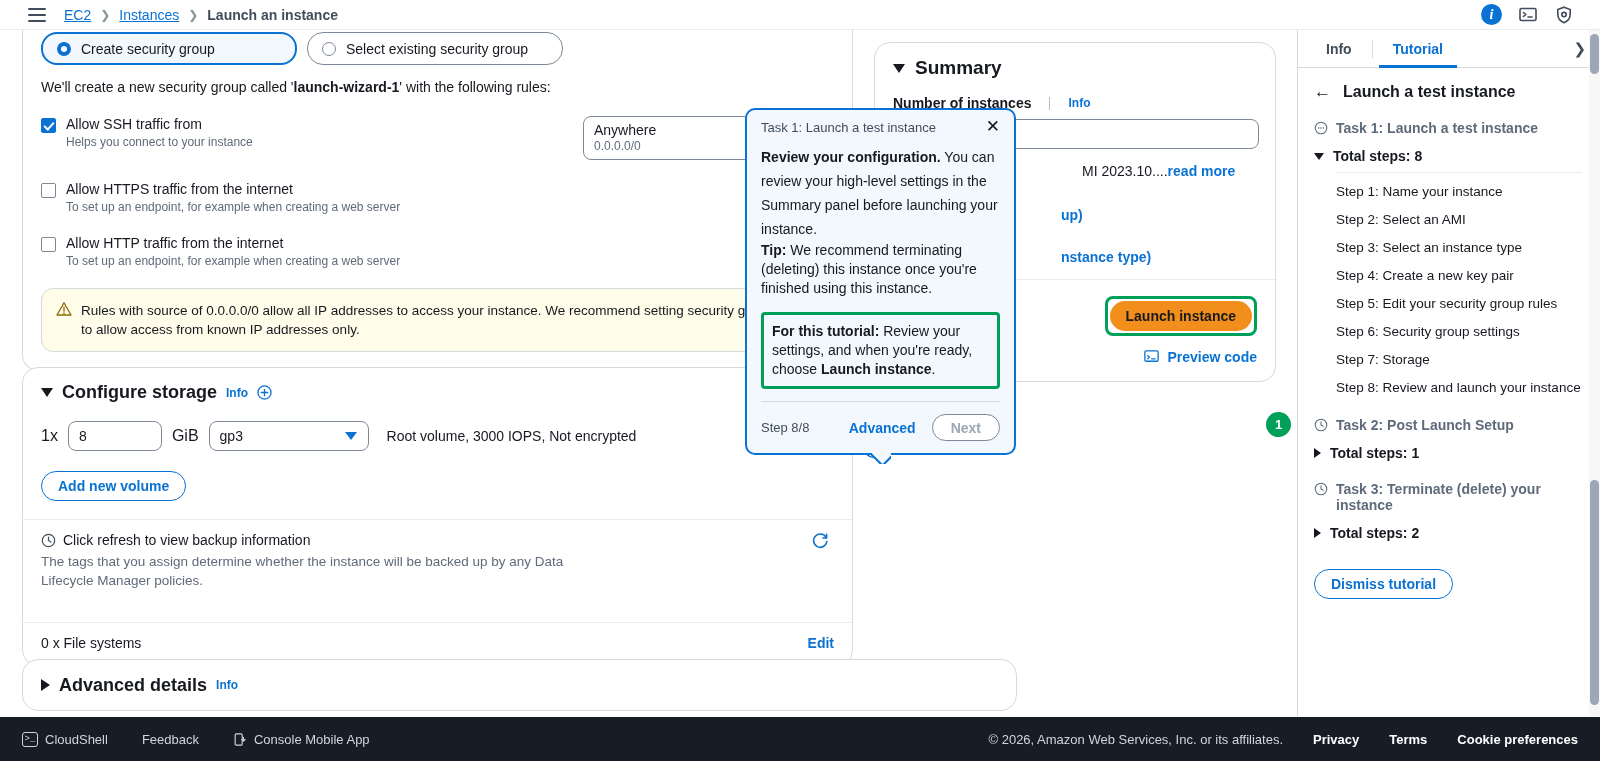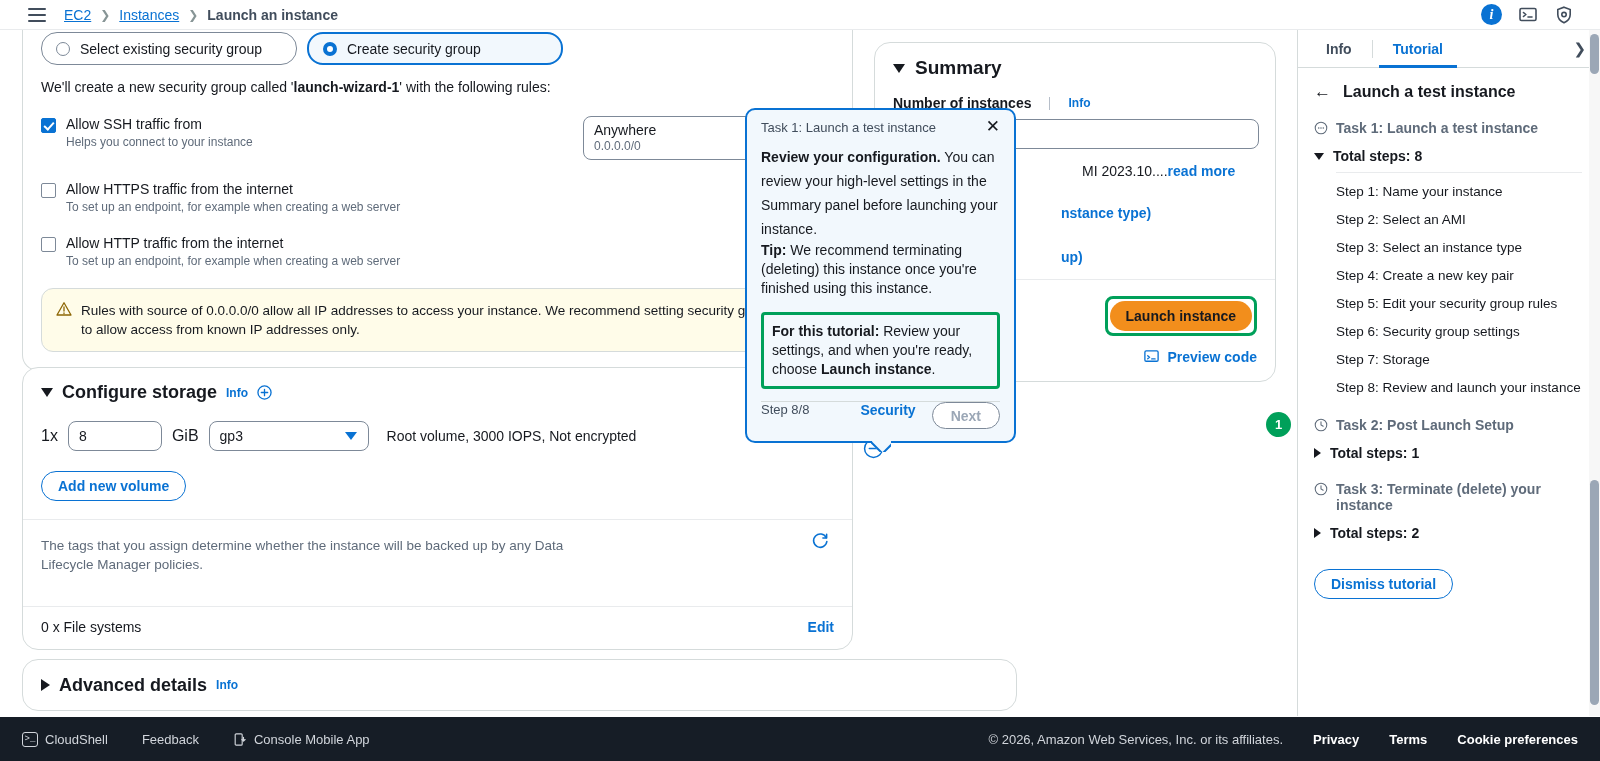--- a/index.html
+++ b/index.html
@@ -163,21 +163,21 @@
     padding: 10px 14px 12px 14px; z-index: 40;
   }
   .pop-hd { display: flex; align-items: flex-start; font-size: 13px; color: #414d5c; }
   .pop-close { margin-left: auto; cursor: pointer; font-size: 17px; line-height: 14px; color: #16191f; }
   .pop-body { margin-top: 10px; font-size: 14px; line-height: 24px; color: #16191f; }
   .pop-body b { font-weight: bold; }
   .pop-tip { font-size: 14px; line-height: 19px; color: #16191f; }
   .pop-hl { margin-top: 14px; border: 3px solid #00a05a; border-radius: 4px; padding: 7px 8px;
      font-size: 14px; line-height: 19px; color: #16191f; background: #f2f8fd; }
   .pop-sep { height: 1px; background: #d5dbdb; margin: 12px 0 0 0; }
-  .pop-ft { display: flex; margin-top: 0; }
+  .pop-ft { display: flex; align-items: center; margin-top: 12px; }
   .pop-step { font-size: 13px; color: #414d5c; }
   .pop-prev { margin-left: auto; color: #0972d3; font-weight: bold; font-size: 14px; cursor: pointer; }
   .pop-next { margin-left: 16px; height: 27px; padding: 0 18px; border: 1px solid #7d8998;
      border-radius: 14px; background: #fff; color: #9ba7b6; font-size: 14px; font-weight: bold;
      display: flex; align-items: center; cursor: pointer; }
   .pop-tail {
     position: absolute; left: 124px; bottom: -11px; width: 20px; height: 11px; overflow: hidden;
   }
   .pop-tail:before {
     content: ""; position: absolute; left: 2px; top: -9px; width: 15px; height: 15px;
@@ -264,27 +264,27 @@
         <circle cx="10" cy="9.6" r="2.2"></circle>
       </svg>
     </div>
   </div>
 
   <div class="leftcol">
     <div class="content">
 
       <div class="panel-cut" style="top:-6px;">
         <div class="seg-row">
+          <div class="seg sel">
+            <span class="radio on"></span>
+            <span>Create security group</span>
+          </div>
           <div class="seg">
             <span class="radio"></span>
             <span>Select existing security group</span>
-          </div>
-          <div class="seg sel">
-            <span class="radio on"></span>
-            <span>Create security group</span>
           </div>
         </div>
 
         <div class="note">
           <span>We'll create a new security group called '</span><b>launch-wizard-1</b><span>' with the following rules:</span>
         </div>
 
         <div class="rule">
           <span class="cbx on"></span>
           <div class="rule-txt">
@@ -343,20 +343,27 @@
             <span>gp3</span>
             <span class="caret"></span>
           </div>
           <span class="meta">Root volume,  3000 IOPS,  Not encrypted</span>
         </div>
         <div style="padding:20px 18px 0 18px;">
           <span class="btn-outline">Add new volume</span>
         </div>
         <div class="hrline"></div>
         <div class="backup">
+          <div class="b1">
+            <svg width="15" height="15" viewBox="0 0 16 16" fill="none" stroke="#414d5c" stroke-width="1.3">
+              <circle cx="8" cy="8" r="6.6"></circle>
+                <path d="M8 4.4V8l2.6 1.6" stroke-linecap="round"></path>
+            </svg>
+            <span>Click refresh to view backup information</span>
+          </div>
           <div class="b2">The tags that you assign determine whether the instance will be backed up by any Data Lifecycle Manager policies.</div>
           <svg class="refresh-ic" width="19" height="19" viewBox="0 0 18 18" fill="none" stroke="#0972d3" stroke-width="1.5">
             <path d="M14.4 5.4A6.3 6.3 0 1 0 15 9" stroke-linecap="round"></path>
             <path d="M14.8 2.2v3.5h-3.5" stroke-linecap="round" stroke-linejoin="round"></path>
           </svg>
         </div>
         <div class="hrline"></div>
         <div class="fsrow">
           <span>0 x File systems</span>
           <span class="edit-link">Edit</span>
@@ -376,25 +383,25 @@
         </div>
         <div class="fld-lbl">
           <span>Number of instances</span>
           <span class="divider-v"></span>
           <span class="info-link">Info</span>
         </div>
         <input class="num-input" value="" style="">
         <div class="sum-line">
           <span style="visibility:hidden">xxxxxxxxxxxxxxxxxxxxxxxxxxx</span><span>MI 2023.10....</span><span class="lnk">read more</span>
         </div>
+        <div class="sum-line" style="margin-top:28px;">
+          <span style="visibility:hidden">xxxxxxxxxxxxxxxxxxxxxxxx</span><span class="lnk">up)</span>
+        </div>
         <div class="sum-line" style="margin-top:26px;">
           <span style="visibility:hidden">xxxxxxxxxxxxxxxxxxxxxxxx</span><span class="lnk">nstance type)</span>
-        </div>
-        <div class="sum-line" style="margin-top:28px;">
-          <span style="visibility:hidden">xxxxxxxxxxxxxxxxxxxxxxxx</span><span class="lnk">up)</span>
         </div>
         <div class="sum-sep"></div>
         <div class="sum-actions">
           <span class="cancel-lnk">Cancel</span>
           <span class="launch-wrap">
             <button class="btn-launch">Launch instance</button>
           </span>
         </div>
         <div class="preview-row">
           <svg width="17" height="17" viewBox="0 0 18 18" fill="none" stroke="#0972d3" stroke-width="1.4">
@@ -422,21 +429,21 @@
     </div>
     <div class="pop-tip">
       <b>Tip:</b><span> We recommend terminating (deleting) this instance once you're finished using this instance.</span>
     </div>
     <div class="pop-hl">
       <b>For this tutorial:</b><span> Review your settings, and when you're ready, choose </span><b>Launch instance</b><span>.</span>
     </div>
     <div class="pop-sep"></div>
     <div class="pop-ft">
       <span class="pop-step">Step 8/8</span>
-      <span class="pop-prev">Security</span>
+      <span class="pop-prev">Advanced</span>
       <span class="pop-next">Next</span>
     </div>
     <div class="pop-tail"></div>
   </div>
 
   <div class="rightpanel">
     <div class="rp-tabs">
       <span class="rp-tab">Info</span>
       <span class="rp-tabdiv"></span>
       <span class="rp-tab active">Tutorial</span>

